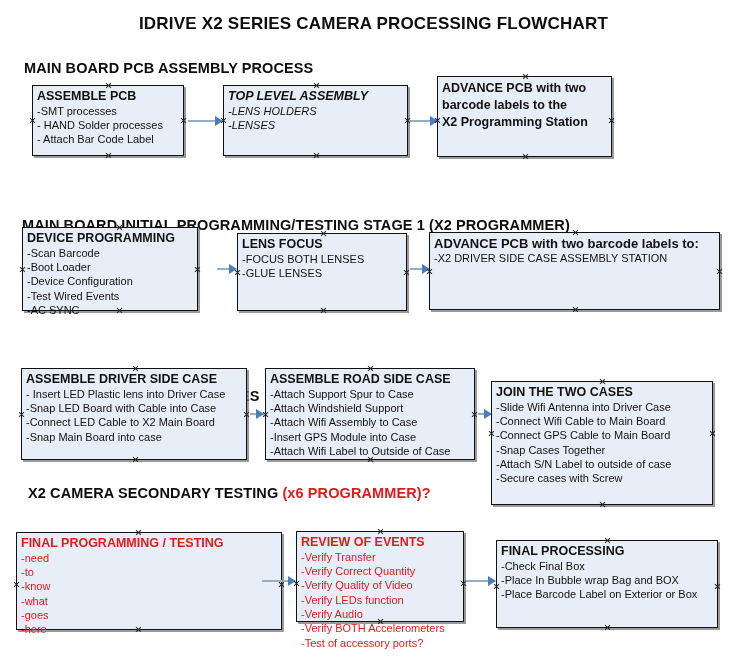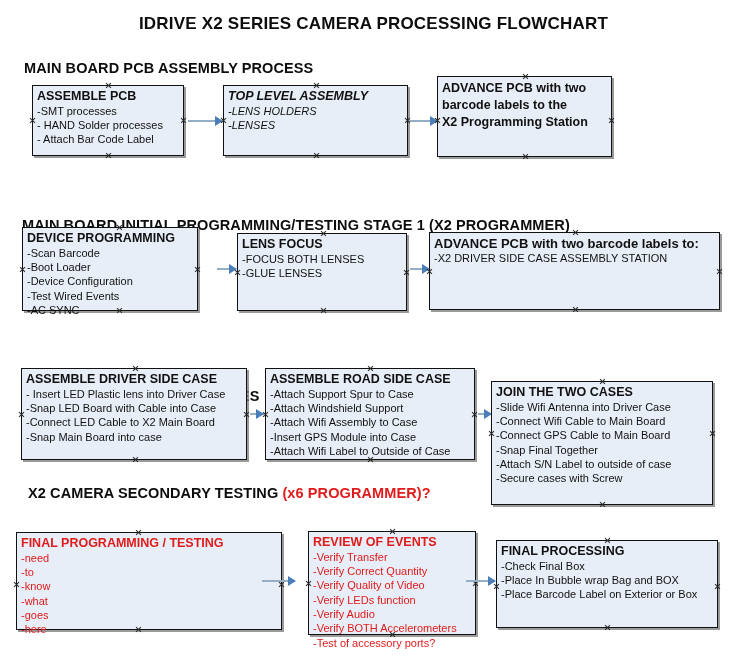--- a/index.html
+++ b/index.html
@@ -193,21 +193,21 @@
 
   <div class="conn" style="left:478px;top:413px;width:14px;"></div>
   <div class="arrow" style="left:484px;top:409px;"></div>
 
   <div class="node" style="left:491px;top:362px;width:222px;height:124px;margin-top:19px;">
     <div class="pad">
       <div class="n-title">JOIN THE TWO CASES</div>
       <div class="n-line">-Slide Wifi Antenna into Driver Case</div>
       <div class="n-line">-Connect Wifi Cable to Main Board</div>
       <div class="n-line">-Connect GPS Cable to Main Board</div>
-      <div class="n-line">-Snap Final Together</div>
+      <div class="n-line">-Snap Cases Together</div>
       <div class="n-line">-Attach S/N Label to outside of case</div>
       <div class="n-line">-Secure cases with Screw</div>
     </div>
     <span class="hx" style="left:-4px;top:48px;"></span>
     <span class="hx" style="right:-4px;top:48px;"></span>
     <span class="hx" style="left:107px;top:-4px;"></span>
     <span class="hx" style="left:107px;bottom:-4px;"></span>
   </div>
 
   <div class="section-head" style="left:28px;top:485px;">
@@ -226,21 +226,21 @@
     </div>
     <span class="hx" style="left:-4px;top:48px;"></span>
     <span class="hx" style="right:-4px;top:48px;"></span>
     <span class="hx" style="left:118px;top:-4px;"></span>
     <span class="hx" style="left:118px;bottom:-4px;"></span>
   </div>
 
   <div class="conn" style="left:262px;top:580px;width:33px;"></div>
   <div class="arrow" style="left:288px;top:576px;"></div>
 
-  <div class="node red" style="left:308px;top:531px;width:168px;height:104px;">
+  <div class="node red" style="left:296px;top:531px;width:168px;height:91px;">
     <div class="pad">
       <div class="n-title">REVIEW OF EVENTS</div>
       <div class="n-line">-Verify Transfer</div>
       <div class="n-line">-Verify Correct Quantity</div>
       <div class="n-line">-Verify Quality of Video</div>
       <div class="n-line">-Verify LEDs function</div>
       <div class="n-line">-Verify Audio</div>
       <div class="n-line">-Verify BOTH Accelerometers</div>
       <div class="n-line">-Test of accessory ports?</div>
     </div>

